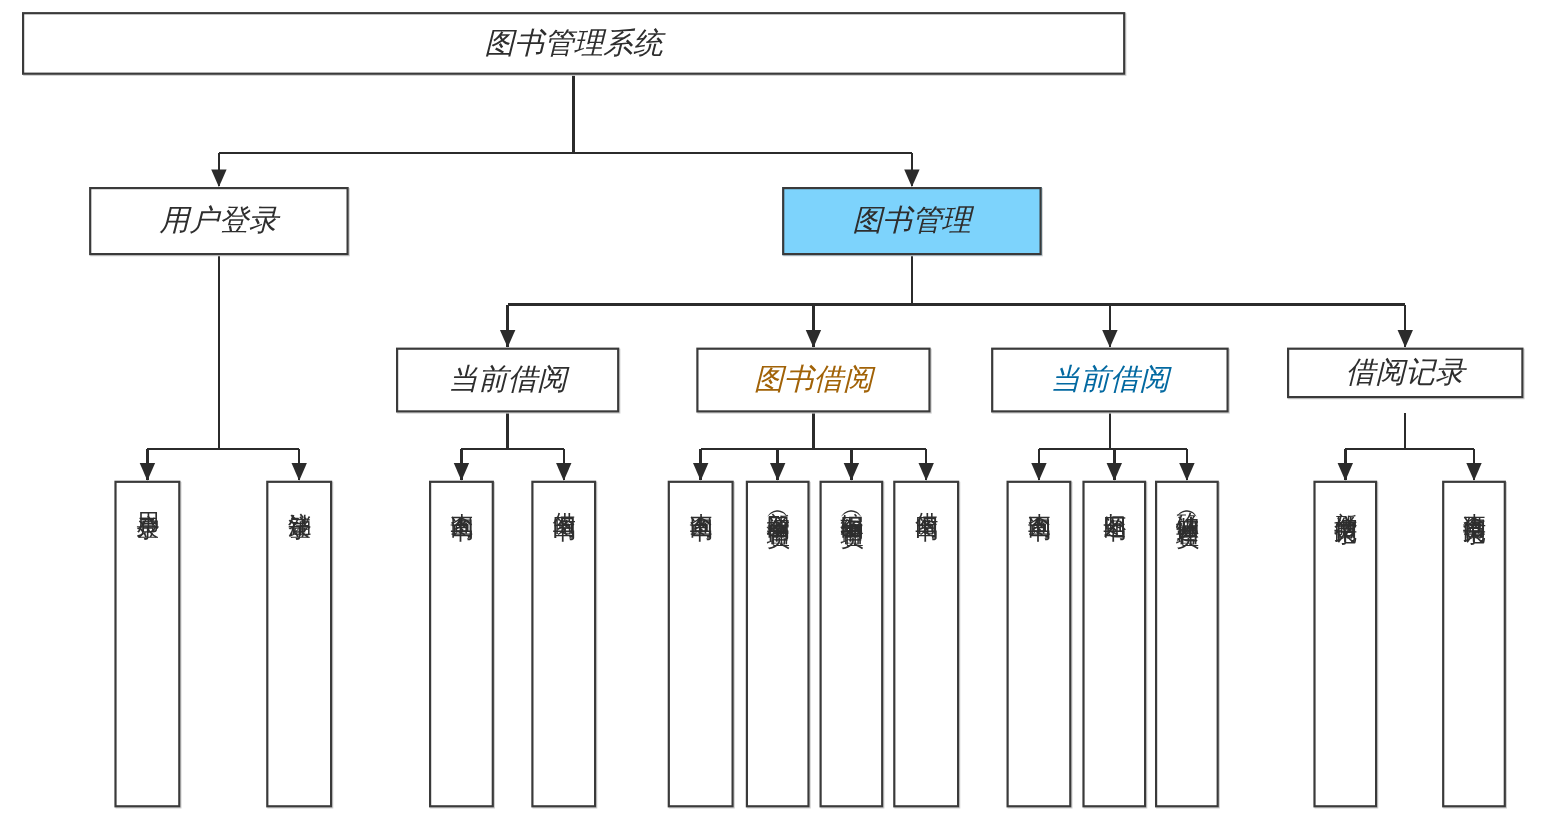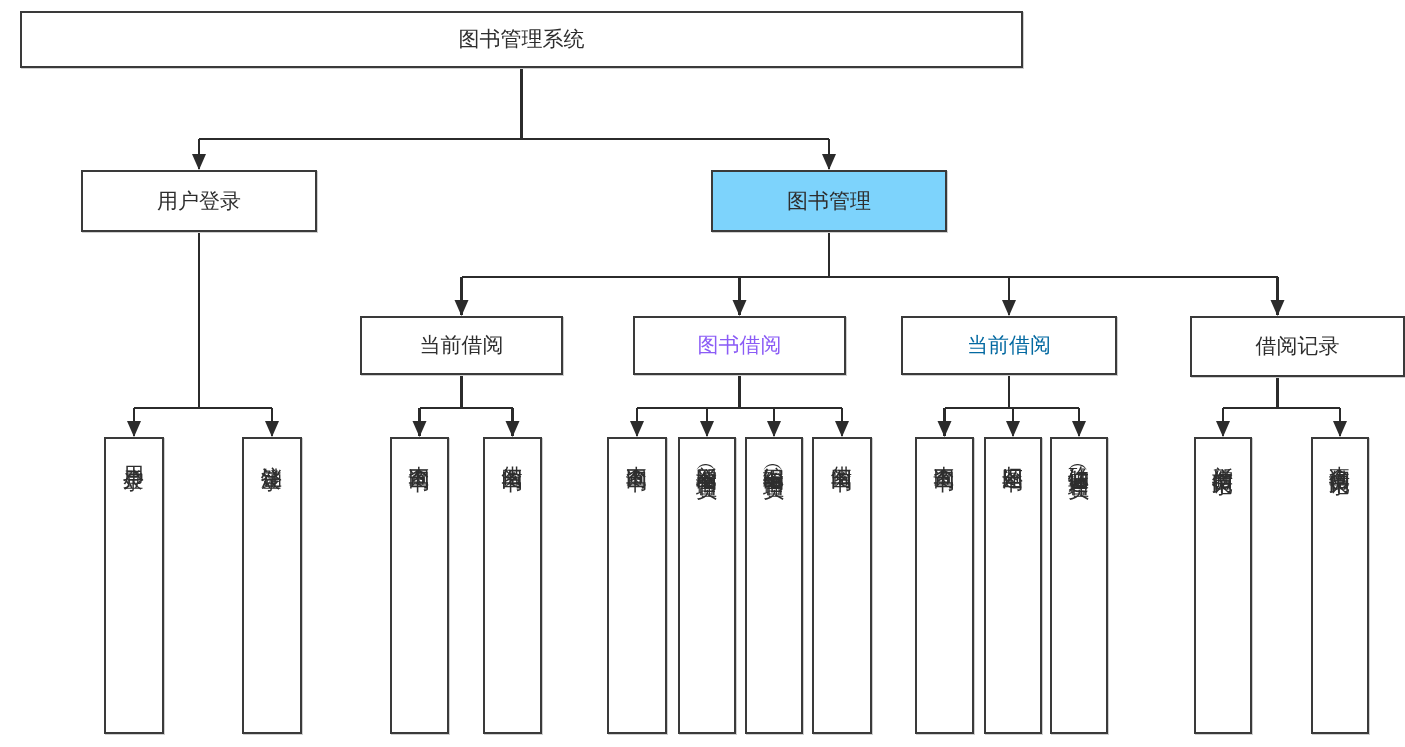--- a/index.html
+++ b/index.html
@@ -37,21 +37,22 @@
     overflow: hidden;
   }
   .node .label {
     color: #2e2e2e;
     text-align: center;
     line-height: 1.15;
     white-space: pre;
     font-family: "Liberation Sans", sans-serif;
   }
   .node.horiz .label {
-    font-size: 21px;
+    font-size: 27px;
+    font-style: italic;
   }
   .node.vert {
     align-items: flex-start;
     padding-top: 10px;
   }
   .node.vert .label {
     writing-mode: vertical-rl;
     text-orientation: upright;
     font-size: 21px;
     letter-spacing: 2px;
@@ -133,26 +134,26 @@
       <div class="node horiz" style="left: 81px; top: 170px; width: 236px; height: 62px; border-color: rgb(58, 58, 58); background: rgb(255, 255, 255);">
         <span class="label" style="color: rgb(46, 46, 46);">用户登录</span>
       </div>
       <div class="node horiz" style="left: 711px; top: 170px; width: 236px; height: 62px; border-color: rgb(58, 58, 58); background: #7dd3fc;">
         <span class="label" style="color: rgb(46, 46, 46);">图书管理</span>
       </div>
       <div class="node horiz" style="left: 360px; top: 316px; width: 203px; height: 59px; border-color: rgb(58, 58, 58); background: rgb(255, 255, 255);">
         <span class="label" style="color: rgb(46, 46, 46);">当前借阅</span>
       </div>
       <div class="node horiz" style="left: 633px; top: 316px; width: 213px; height: 59px; border-color: rgb(58, 58, 58); background: rgb(255, 255, 255);">
-        <span class="label" style="color: #8b5cf6; text-align: center;">图书借阅</span>
+        <span class="label" style="color: #a16207; text-align: center;">图书借阅</span>
       </div>
       <div class="node horiz" style="left: 901px; top: 316px; width: 216px; height: 59px; border-color: rgb(58, 58, 58); background: rgb(255, 255, 255);">
         <span class="label" style="color: #0369a1;">当前借阅</span>
       </div>
-      <div class="node horiz" style="left: 1170px; top: 316px; width: 215px; height: 61px; border-color: rgb(58, 58, 58); background: rgb(255, 255, 255); margin-left: 20px;">
+      <div class="node horiz" style="left: 1170px; top: 316px; width: 215px; height: 46px; border-color: rgb(58, 58, 58); background: rgb(255, 255, 255);">
         <span class="label" style="color: rgb(46, 46, 46);">借阅记录</span>
       </div>
       <div class="node vert" style="left: 104px; top: 437px; width: 60px; height: 297px; border-color: rgb(58, 58, 58); background: rgb(255, 255, 255);">
         <span class="label" style="color: rgb(46, 46, 46);">用户登录</span>
       </div>
       <div class="node vert" style="left: 242px; top: 437px; width: 60px; height: 297px; border-color: rgb(58, 58, 58); background: rgb(255, 255, 255);">
         <span class="label" style="color: rgb(46, 46, 46);">注销登录</span>
       </div>
       <div class="node vert" style="left: 390px; top: 437px; width: 59px; height: 297px; border-color: rgb(58, 58, 58); background: rgb(255, 255, 255);">
         <span class="label" style="color: rgb(46, 46, 46);">查询图书</span>

